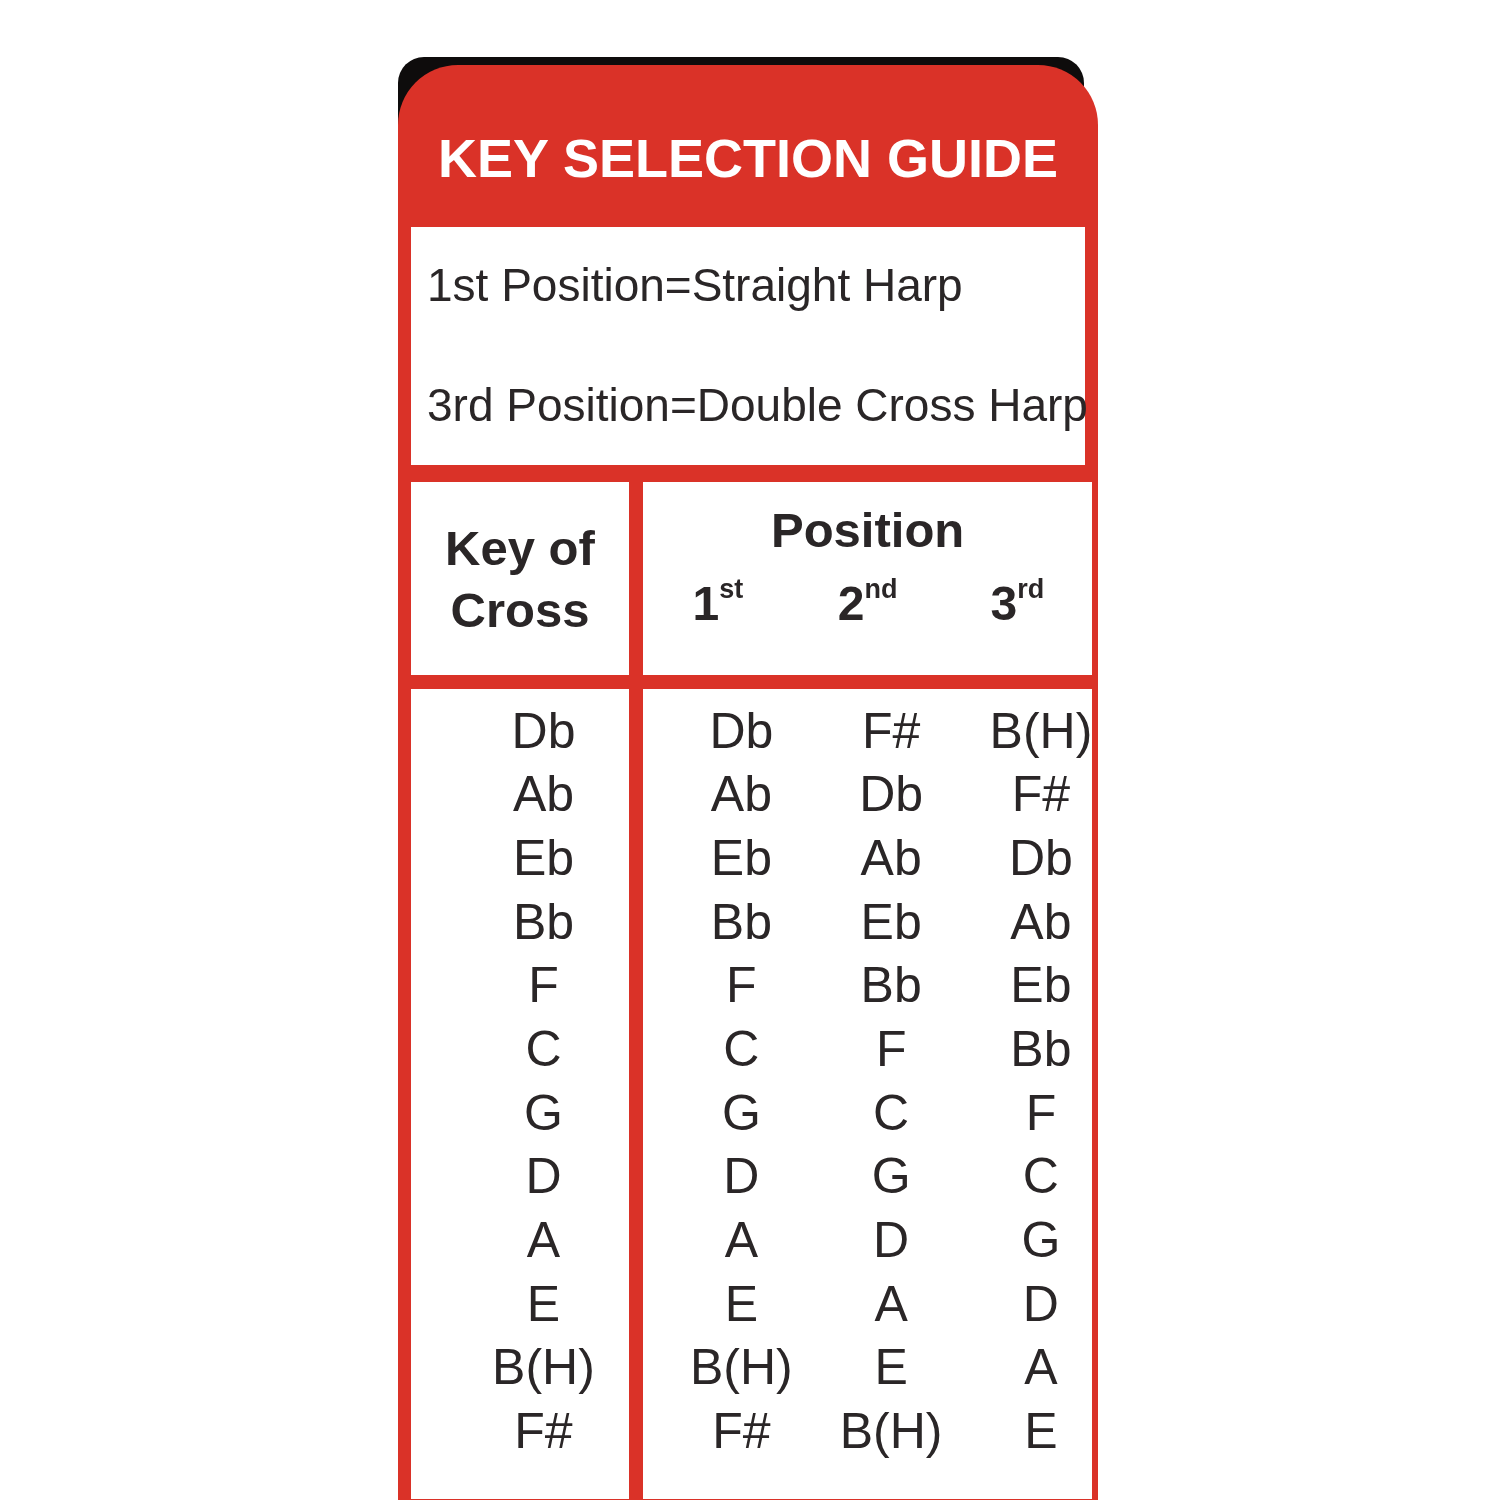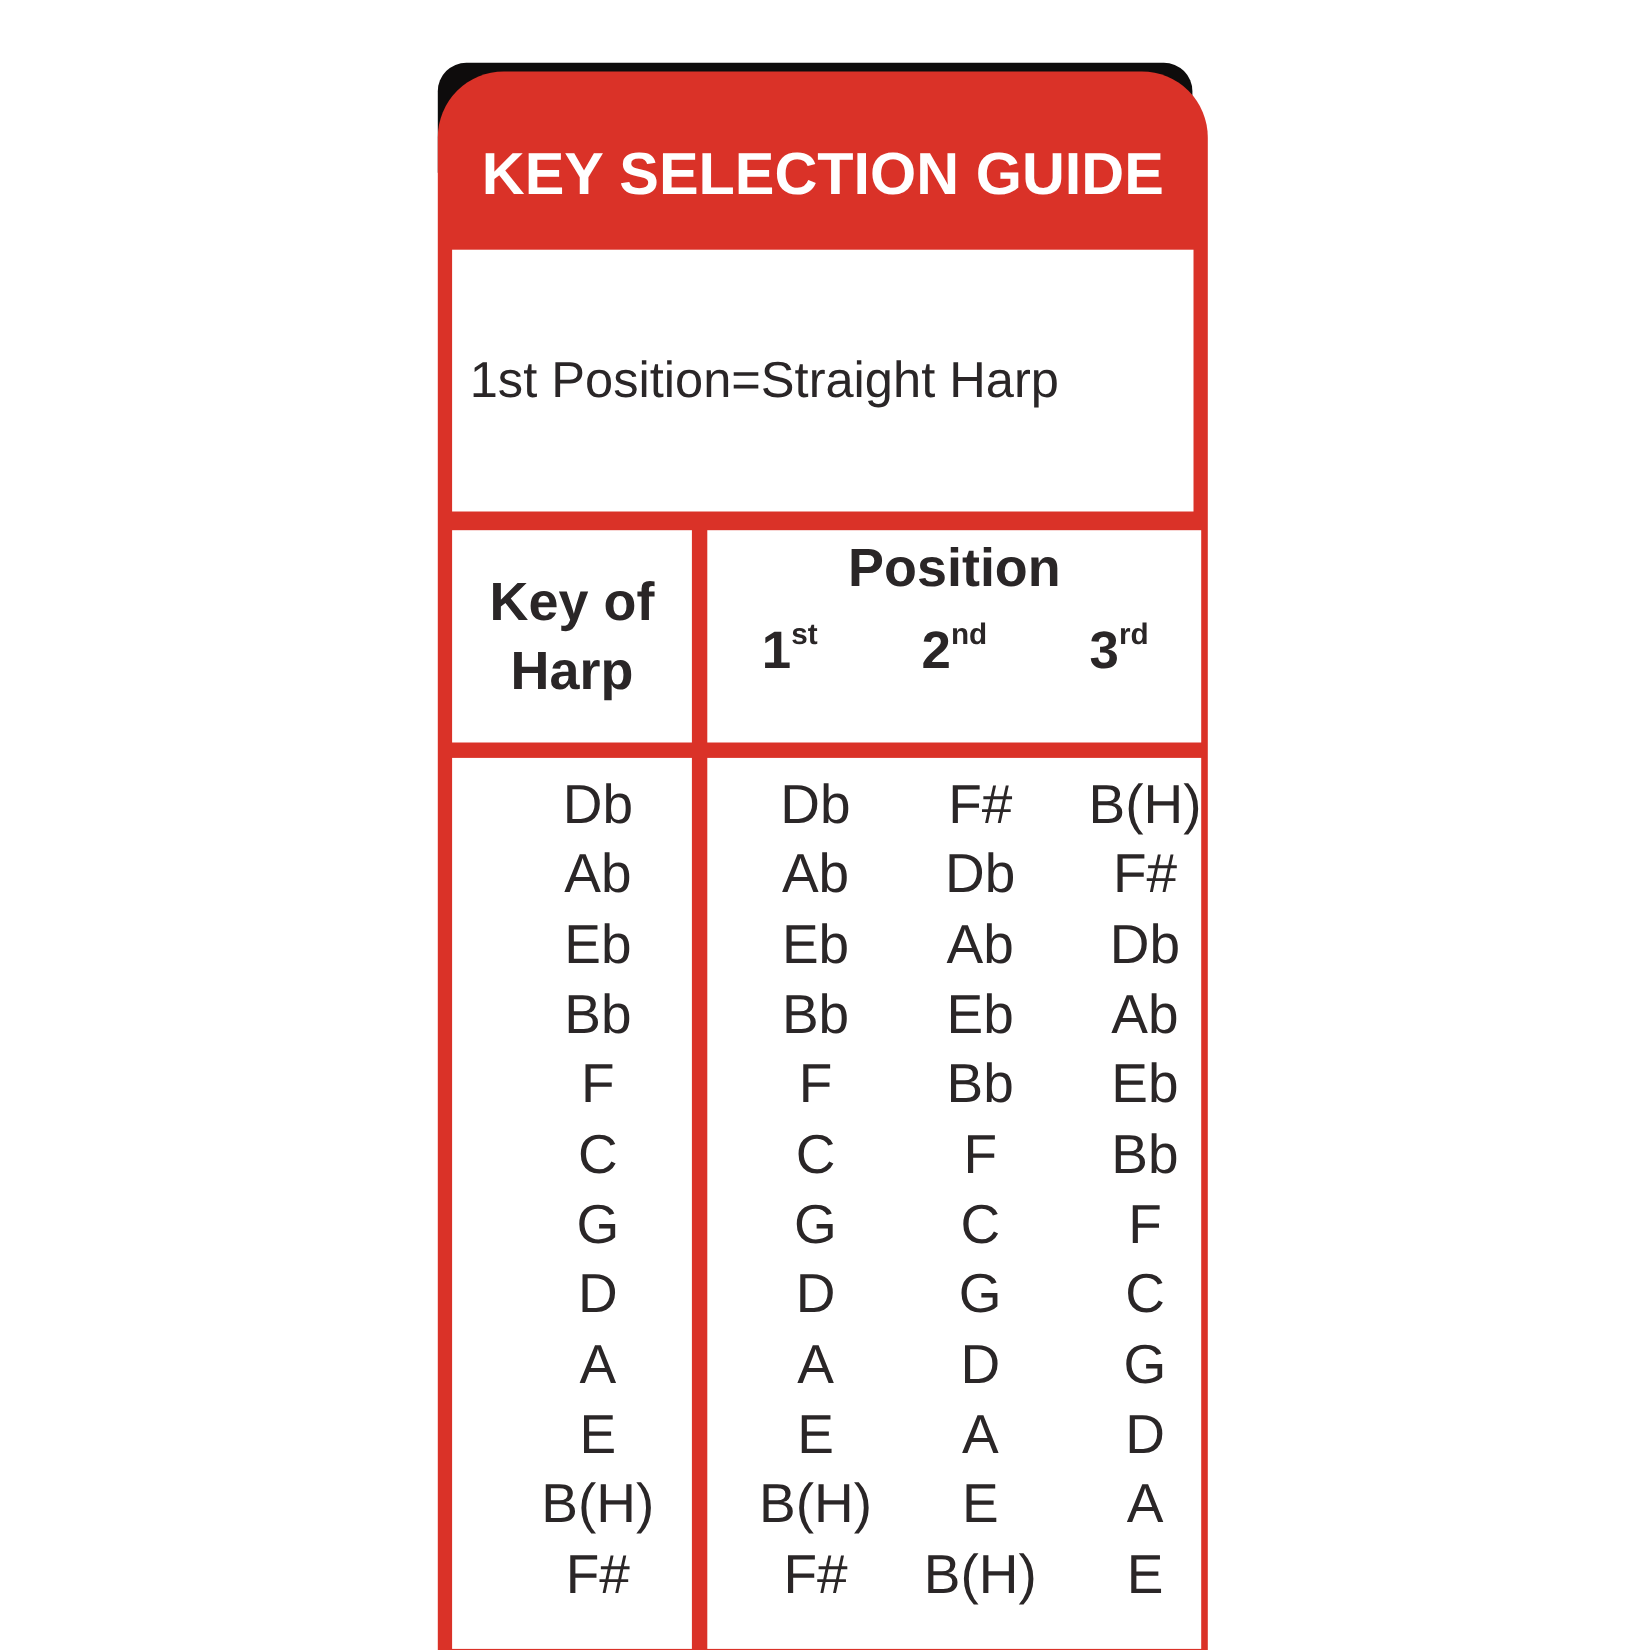--- a/index.html
+++ b/index.html
@@ -97,21 +97,21 @@
     justify-content: center;
     font-weight: bold;
     font-size: 49px;
     line-height: 62px;
     color: #2a2627;
     text-align: center;
   }
   .pos-header-cell {
     grid-column: 3; grid-row: 1;
     box-sizing: border-box;
-    padding-top: 7px;
+    padding-top: 20px;
     color: #2a2627;
   }
   .pos-header-title {
     text-align: center;
     font-weight: bold;
     font-size: 49px;
   }
   .pos-header-cols {
     margin-top: 16px;
     display: grid;
@@ -161,27 +161,28 @@
   <div class="black-backing"></div>
 
   <div class="card">
 
     <div class="card-header">
       <div class="card-title">KEY SELECTION GUIDE</div>
     </div>
 
     <div class="intro-box">
       <div class="intro-line">1st Position=Straight Harp</div>
+      <div class="intro-line">3rd Position=Double Cross Harp</div>
     </div>
 
     <div class="tbl">
 
       <div class="cell-white key-header-cell">
         <span>Key of</span>
-        <span>Harp</span>
+        <span>Cross</span>
       </div>
 
       <div class="cell-white pos-header-cell">
         <div class="pos-header-title">Position</div>
         <div class="pos-header-cols">
           <div class="pos-col-header"><span>1</span><span class="sup">st</span></div>
           <div class="pos-col-header"><span>2</span><span class="sup">nd</span></div>
           <div class="pos-col-header"><span>3</span><span class="sup">rd</span></div>
         </div>
       </div>

